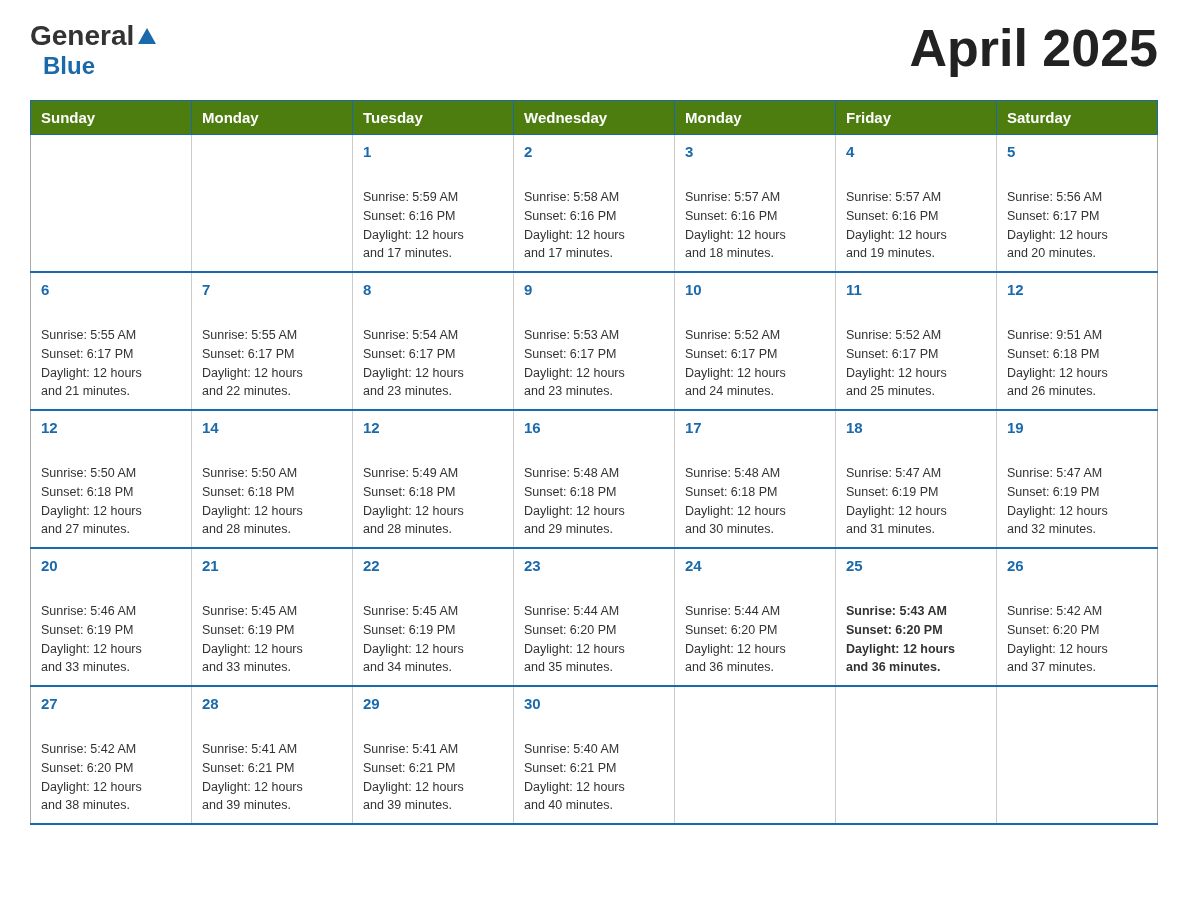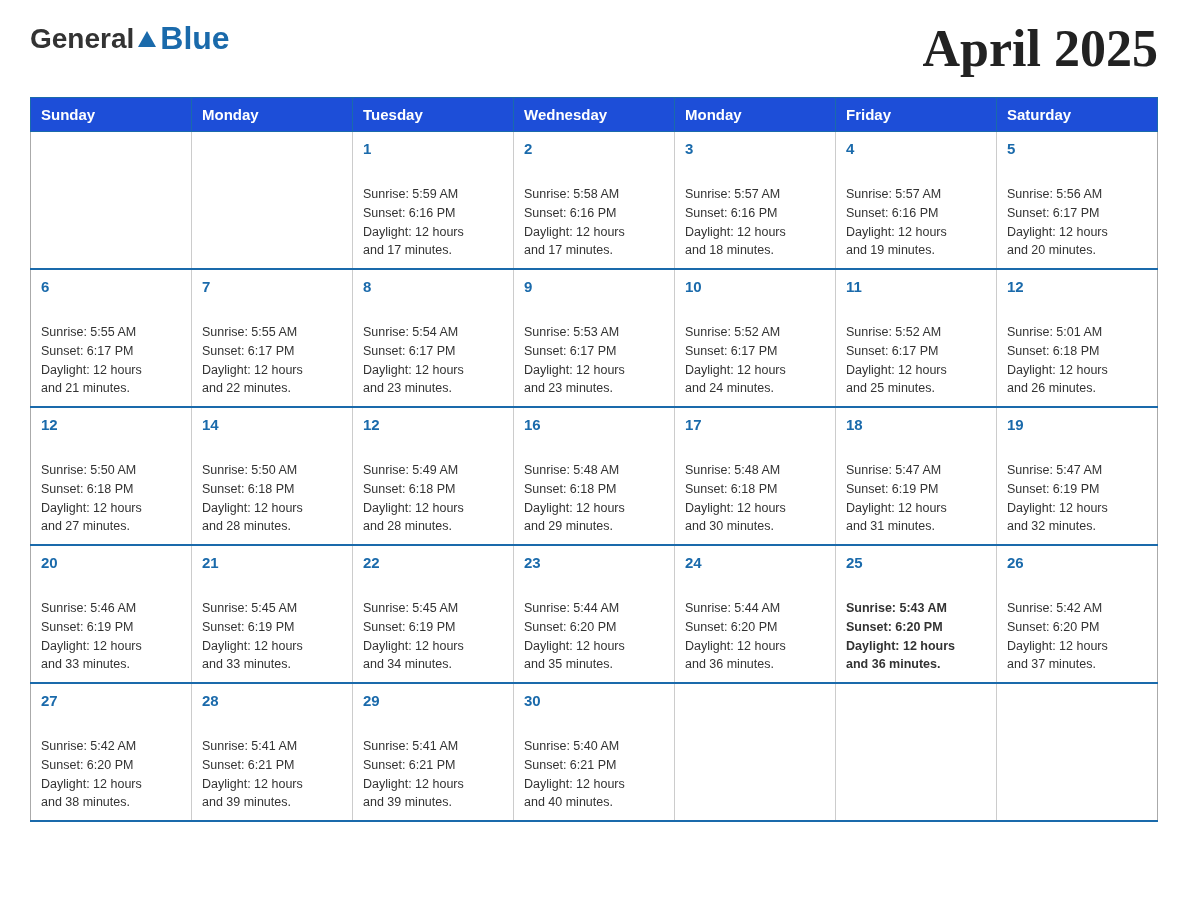--- a/index.html
+++ b/index.html
@@ -20,37 +20,36 @@
     }
 
     .logo-text-general {
       font-size: 28px;
       font-weight: bold;
       color: #333;
     }
 
     .logo-wrapper {
       display: flex;
-      flex-direction: row;
+      flex-direction: column;
     }
 
     .logo-line1 {
       display: flex;
       align-items: center;
     }
 
     .logo-line2 {
-      font-size: 32px;
+      font-size: 24px;
       font-weight: bold;
       color: #1a6aab;
-      margin-left: 2px;
+      margin-left: 13px;
     }
 
     .title-block {
-      font-family: Liberation Serif, serif;
     }
 
     .title-block h1 {
       font-size: 52px;
       font-weight: bold;
       color: #222;
       line-height: 1.1;
     }
 
     .title-block h2 {
@@ -60,21 +59,21 @@
       margin-top: 4px;
     }
 
     table {
       width: 100%;
       border-collapse: collapse;
       table-layout: fixed;
     }
 
     thead tr {
-      background-color: #1d4ed8;
+      background-color: #4d7c0f;
       color: #fff;
     }
 
     thead th {
       padding: 8px 10px;
       text-align: left;
       font-size: 15px;
       font-weight: 600;
       border: 1px solid #1a6aab;
     }
@@ -228,21 +227,21 @@
         </td>
         <td>
           <span class="day-number">11</span>
           <div class="day-info" style="white-space: pre-line;">Sunrise: 5:52 AM
 Sunset: 6:17 PM
 Daylight: 12 hours
 and 25 minutes.</div>
         </td>
         <td>
           <span class="day-number">12</span>
-          <div class="day-info" style="white-space: pre-line;">Sunrise: 5:01 AM
+          <div class="day-info" style="white-space: pre-line;">Sunrise: 9:51 AM
 Sunset: 6:18 PM
 Daylight: 12 hours
 and 26 minutes.</div>
         </td>
       </tr>
       <tr>
         <td>
           <span class="day-number">12</span>
           <div class="day-info" style="white-space: pre-line;">Sunrise: 5:50 AM
 Sunset: 6:18 PM

